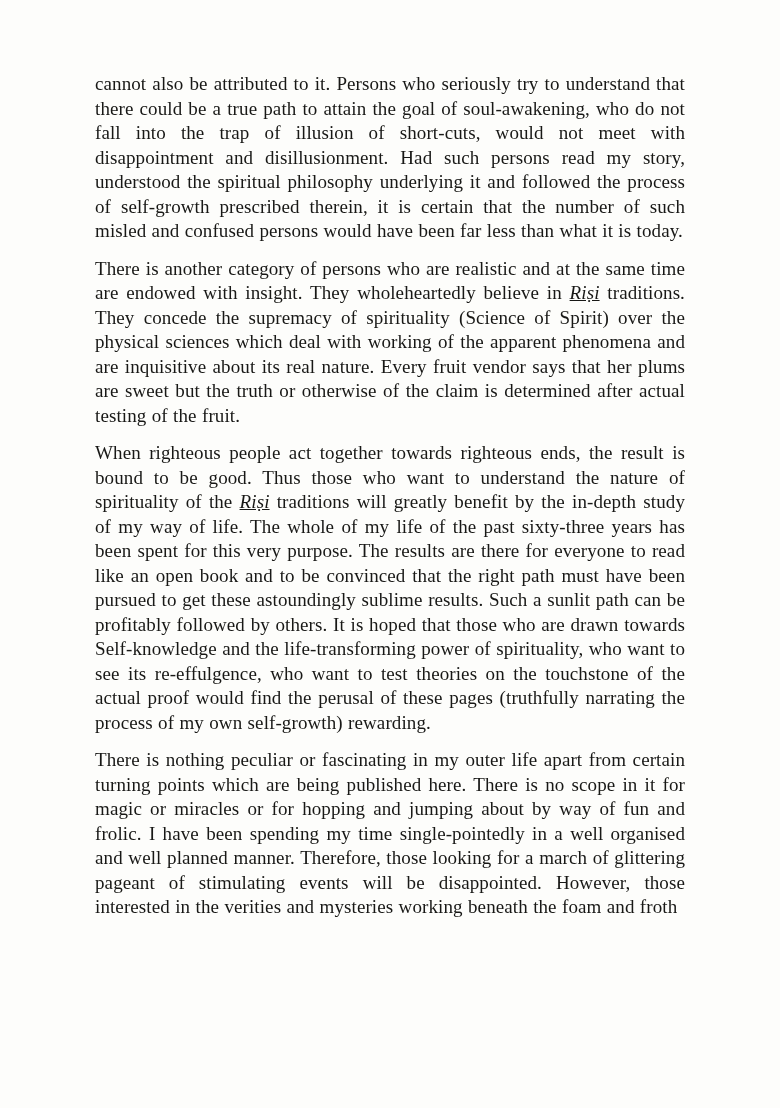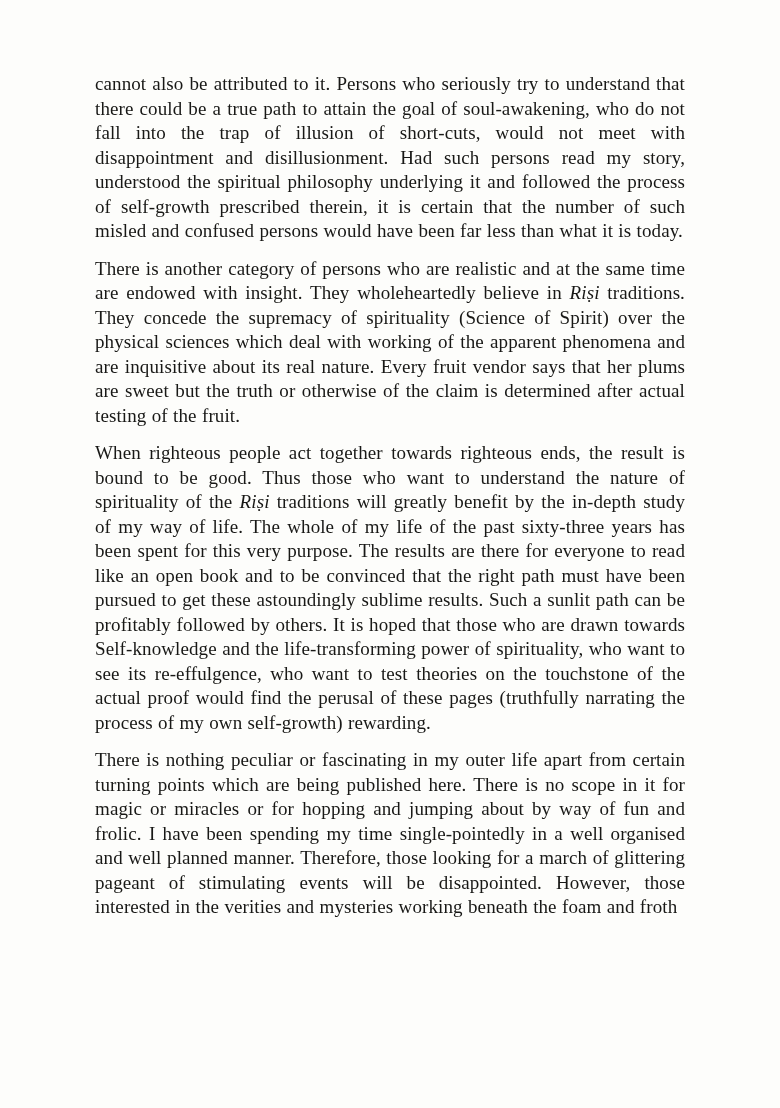--- a/index.html
+++ b/index.html
@@ -28,20 +28,21 @@
     text-align: justify;
     text-justify: inter-word;
     letter-spacing: 0.1px;
     word-spacing: 0.5px;
   }
   .para:last-child {
     margin-bottom: 0;
   }
   .term {
     font-style: italic;
+    text-decoration: underline;
   }
 </style>
 </head>
 <body>
 
 <div class="page">
 
   <p class="para"><span>cannot also be attributed to it. Persons who seriously try to understand that there could be a true path to attain the goal of soul-awakening, who do not fall into the trap of illusion of short-cuts, would not meet with disappointment and disillusionment. Had such persons read my story, understood the spiritual philosophy underlying it and followed the process of self-growth prescribed therein, it is certain that the number of such misled and confused persons would have been far less than what it is today.</span></p>
 
   <p class="para"><span>There is another category of persons who are realistic and at the same time are endowed with insight. They wholeheartedly believe in </span><em class="term">Riṣi</em><span> traditions. They concede the supremacy of spirituality (Science of Spirit) over the physical sciences which deal with working of the apparent phenomena and are inquisitive about its real nature. Every fruit vendor says that her plums are sweet but the truth or otherwise of the claim is determined after actual testing of the fruit.</span></p>

